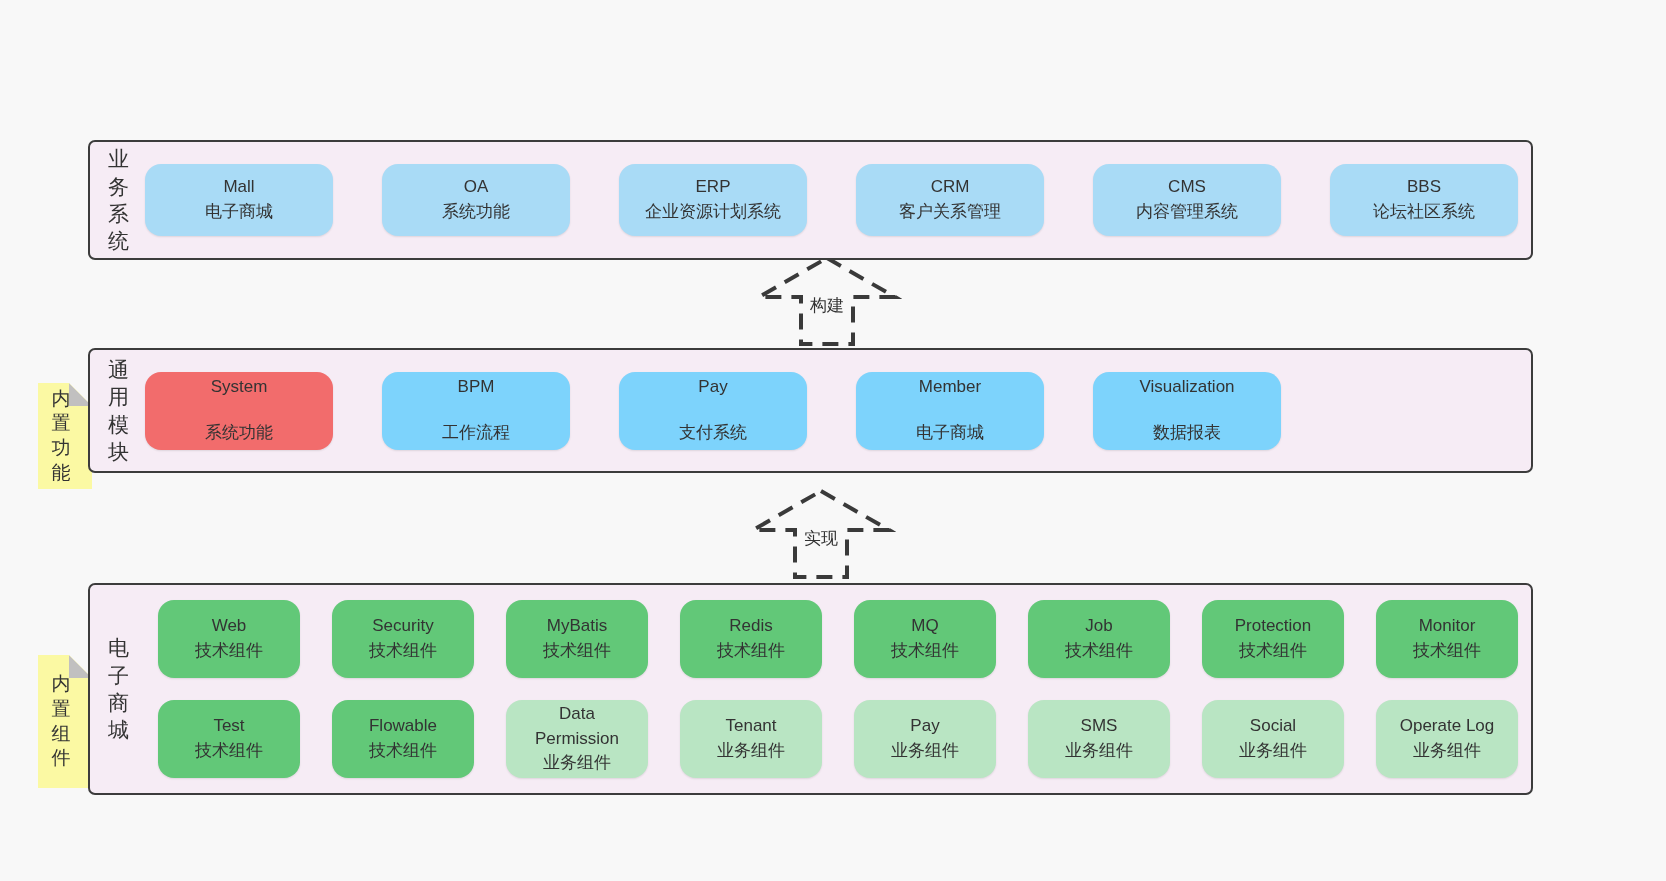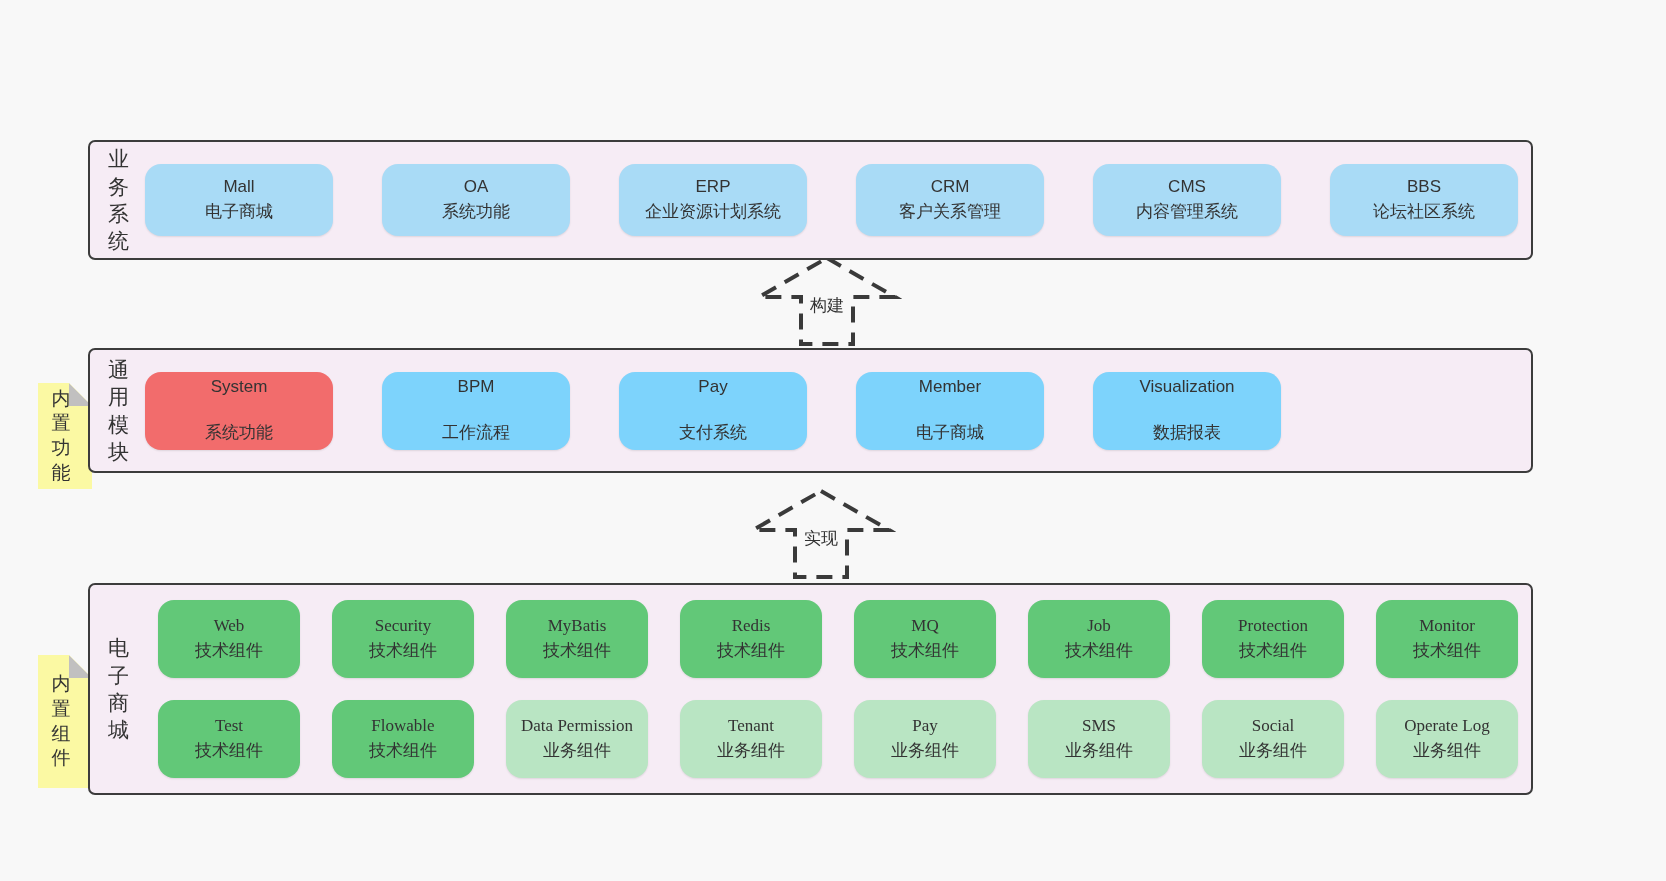--- a/index.html
+++ b/index.html
@@ -14,21 +14,21 @@
   .band-top { top:120px; height:120px;margin-top:20px; }
   .band-mid { top:348px; height:125px; }
   .band-bot { top:583px; height:212px; }
 
   .band-label { margin-left:15px; width:27px; flex-shrink:0;
                 font-size:21px; line-height:1.3; text-align:center;
                 word-break:break-all; color:#333; }
 
   .boxes { display:flex; margin-left:13px; }
   .boxes-6 { gap:49px; }
-  .boxes-8 { gap:32px;font-family:Liberation Serif, serif; }
+  .boxes-8 { gap:32px; }
   .rows { display:flex; flex-direction:column; gap:22px; margin-left:13px; }
 
   .box { border-radius:16px; display:flex; flex-direction:column;
          align-items:center; justify-content:center; text-align:center;
          font-size:17px; line-height:1.45; padding:3px 10px;
          box-shadow:0 1px 2px rgba(0,0,0,.10); }
   .w6 { width:188px; height:72px; }
   .band-mid .w6 { height:78px;gap:21px; }
   .w8 { width:142px; height:78px; }
 

